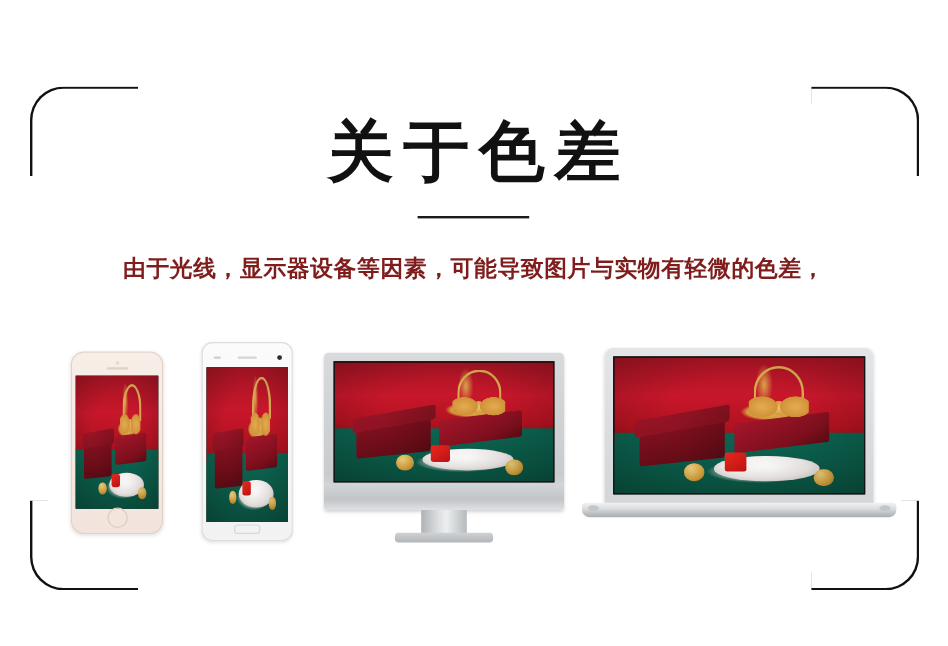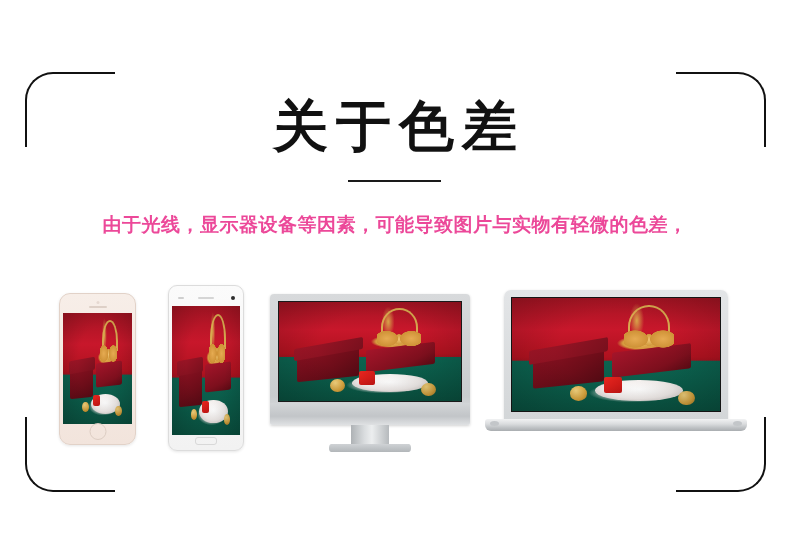--- a/index.html
+++ b/index.html
@@ -80,21 +80,21 @@
     background: #1a1a1a;
   }
 
   
   .body-copy {
     position: absolute;
     left: 0;
     top: 208px;
     width: 790px;
     text-align: center;
-    color: #ec4899;
+    color: #7f1d1d;
     font-size: 19px;
     line-height: 33px;
     letter-spacing: 0.5px;
     font-weight: bold;
     font-family: "DejaVu Sans", "Liberation Sans", sans-serif;
   }
   .body-copy .line { display: block; white-space: nowrap; }
 
   
   .devices {

